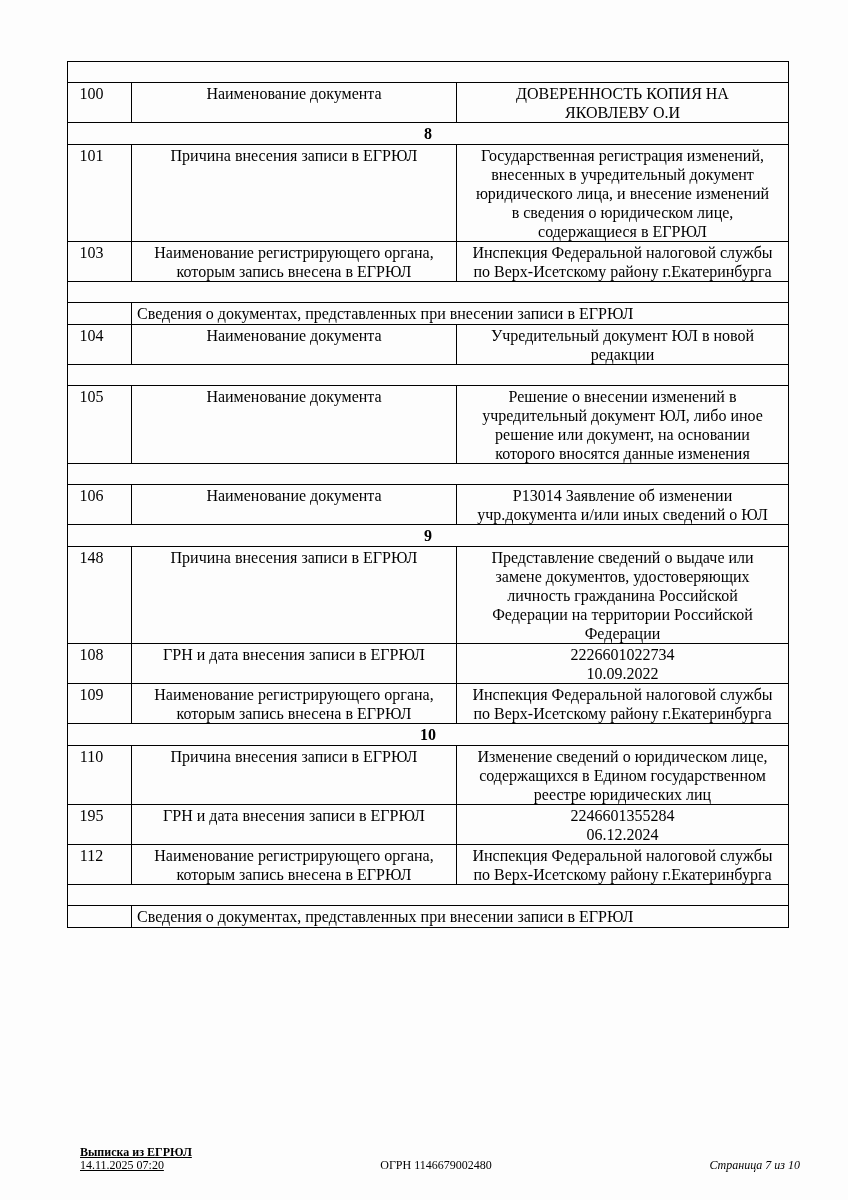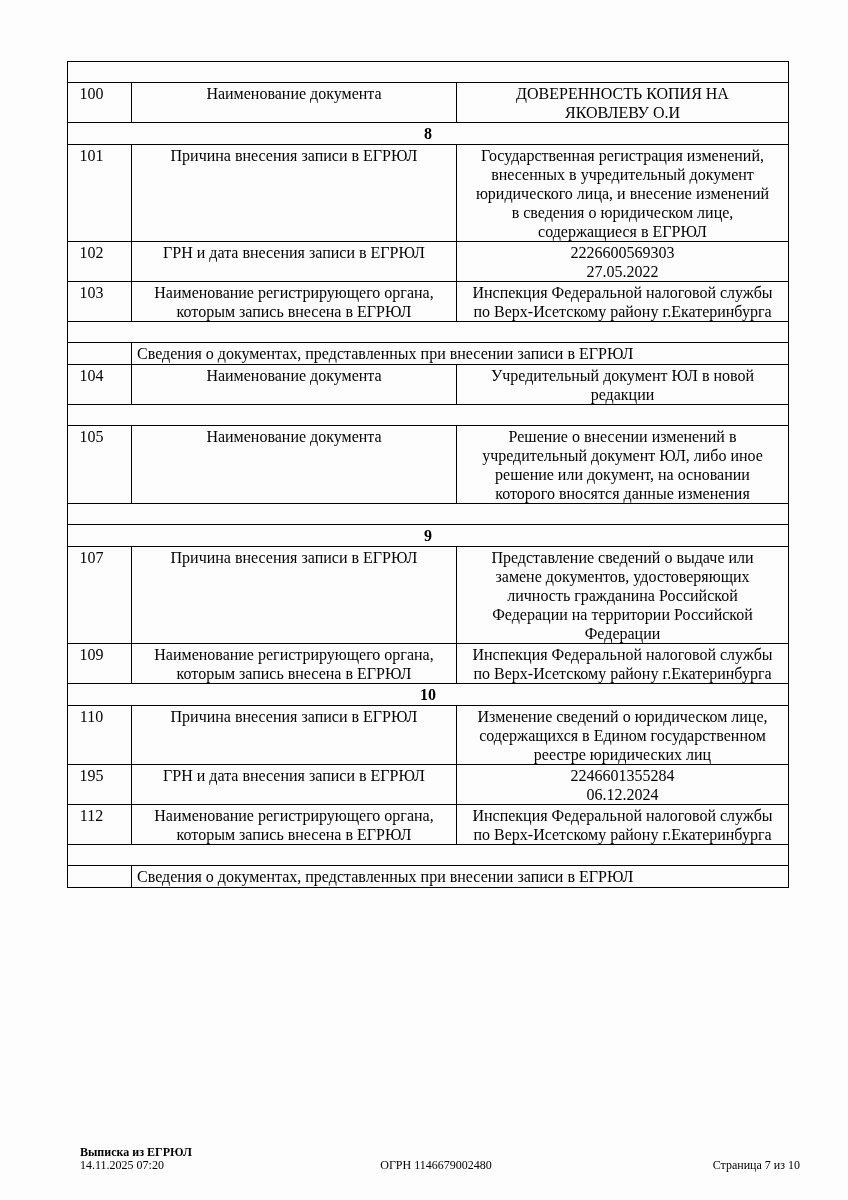--- a/index.html
+++ b/index.html
@@ -53,27 +53,27 @@
   .doc-table tr.row-subheader td.c-subheader {
     height: 20px;
   }
   .footer {
     position: absolute;
     left: 80px; top: 1146px;
     width: 720px; height: 30px;
     font-size: 12px;
     line-height: 13px;
   }
-  .f-left { position: absolute; left: 0; top: 0; }
+  .f-left { position: absolute; left: 0; top: 0; text-decoration: underline; }
   .f-bold { font-weight: bold; }
   .f-center {
     position: absolute; left: 0; right: 8px; top: 13px;
     text-align: center;
   }
-  .f-right { position: absolute; right: 0; top: 13px; }
+  .f-right { position: absolute; right: 0; top: 13px; font-style: italic; }
 </style>
 </head>
 <body>
 
 <div class="page">
 
   <table class="doc-table">
     <colgroup>
       <col style="width:64px">
       <col style="width:325px">
@@ -95,26 +95,20 @@
         <tr class="row-data">
           <td class="c-num">101</td>
           <td class="c-label">Причина внесения записи в ЕГРЮЛ</td>
           <td class="c-value">Государственная регистрация изменений,
 внесенных в учредительный документ
 юридического лица, и внесение изменений
 в сведения о юридическом лице,
 содержащиеся в ЕГРЮЛ</td>
         </tr>
         <tr class="row-data">
-          <td class="c-num">102</td>
-          <td class="c-label">ГРН и дата внесения записи в ЕГРЮЛ</td>
-          <td class="c-value">2226600569303
-27.05.2022</td>
-        </tr>
-        <tr class="row-data">
           <td class="c-num">103</td>
           <td class="c-label">Наименование регистрирующего органа,
 которым запись внесена в ЕГРЮЛ</td>
           <td class="c-value">Инспекция Федеральной налоговой службы
 по Верх-Исетскому району г.Екатеринбурга</td>
         </tr>
         <tr class="row-blank">
           <td class="c-blank" colspan="3"></td>
         </tr>
         <tr class="row-subheader">
@@ -134,31 +128,43 @@
           <td class="c-num">105</td>
           <td class="c-label">Наименование документа</td>
           <td class="c-value">Решение о внесении изменений в
 учредительный документ ЮЛ, либо иное
 решение или документ, на основании
 которого вносятся данные изменения</td>
         </tr>
         <tr class="row-blank">
           <td class="c-blank" colspan="3"></td>
         </tr>
+        <tr class="row-data">
+          <td class="c-num">106</td>
+          <td class="c-label">Наименование документа</td>
+          <td class="c-value">Р13014 Заявление об изменении
+учр.документа и/или иных сведений о ЮЛ</td>
+        </tr>
         <tr class="row-section">
           <td class="c-section" colspan="3">9</td>
         </tr>
         <tr class="row-data">
-          <td class="c-num">107</td>
+          <td class="c-num">148</td>
           <td class="c-label">Причина внесения записи в ЕГРЮЛ</td>
           <td class="c-value">Представление сведений о выдаче или
 замене документов, удостоверяющих
 личность гражданина Российской
 Федерации на территории Российской
 Федерации</td>
+        </tr>
+        <tr class="row-data">
+          <td class="c-num">108</td>
+          <td class="c-label">ГРН и дата внесения записи в ЕГРЮЛ</td>
+          <td class="c-value">2226601022734
+10.09.2022</td>
         </tr>
         <tr class="row-data">
           <td class="c-num">109</td>
           <td class="c-label">Наименование регистрирующего органа,
 которым запись внесена в ЕГРЮЛ</td>
           <td class="c-value">Инспекция Федеральной налоговой службы
 по Верх-Исетскому району г.Екатеринбурга</td>
         </tr>
         <tr class="row-section">
           <td class="c-section" colspan="3">10</td>

